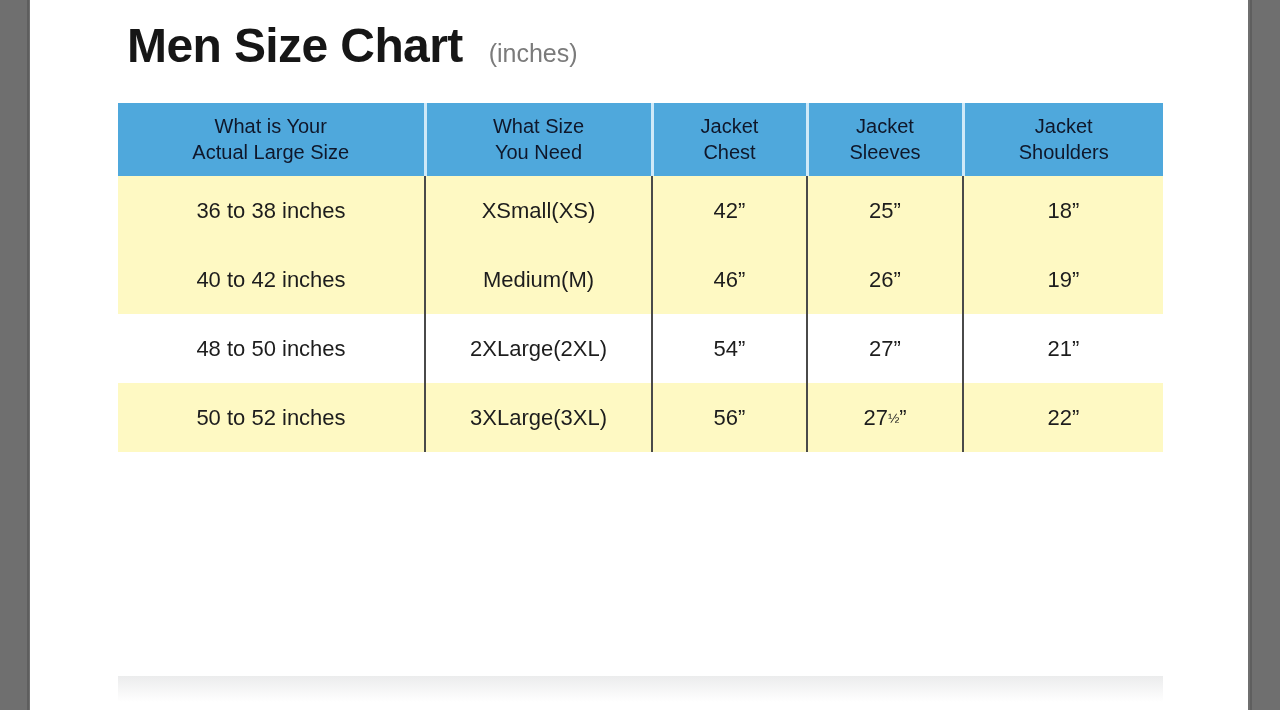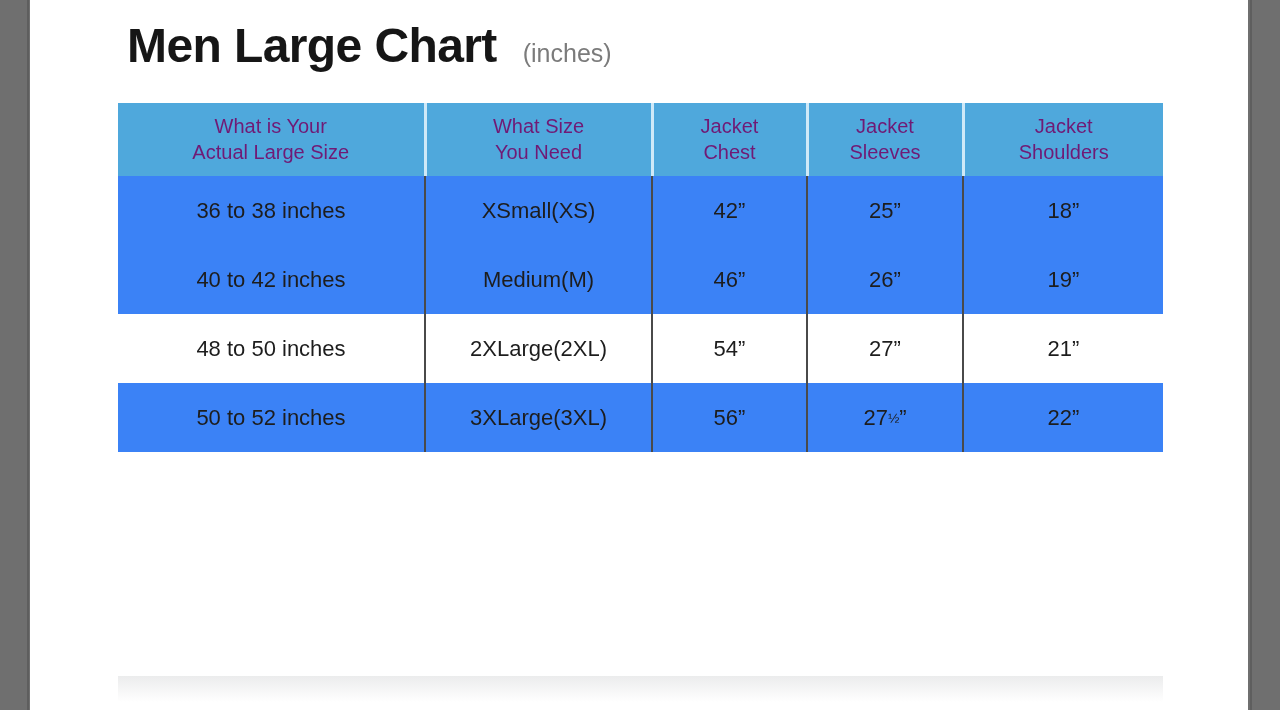--- a/index.html
+++ b/index.html
@@ -86,21 +86,21 @@
 
   #size-table col.c0 { width: 307px; }
   #size-table col.c1 { width: 227px; }
   #size-table col.c2 { width: 155px; }
   #size-table col.c3 { width: 156px; }
   #size-table col.c4 { width: 200px; }
 
   
   #size-table thead th {
     background: #4fa8dc;
-    color: #701a75;
+    color: #0f172a;
     font-size: 20px;
     font-weight: normal;
     line-height: 1.28;
     text-align: center;
     vertical-align: middle;
     height: 73px;
     padding: 0 6px;
     border-right: 3px solid #cfe9f8;
     box-sizing: border-box;
   }
@@ -114,21 +114,21 @@
     vertical-align: middle;
     font-size: 22px;
     color: #1d1d1d;
     padding: 0 6px;
     border-right: 2px solid #4a4a4a;
     box-sizing: border-box;
     white-space: nowrap;
   }
   #size-table tbody td:last-child { border-right: none; }
 
-  #size-table tbody tr.shade td { background: #3b82f6; }
+  #size-table tbody tr.shade td { background: #fef9c3; }
   #size-table tbody tr.plain td { background: #ffffff; }
 
   
   .frac {
     font-size: 0.62em;
     vertical-align: 0.18em;
     letter-spacing: 0;
   }
   .inchmark { letter-spacing: 0; }
 
@@ -149,21 +149,21 @@
 <div id="stage">
 
   <div class="letterbox left"></div>
   <div class="letterbox-seam left"></div>
   <div class="letterbox right"></div>
   <div class="letterbox-seam right"></div>
 
   <div id="slide">
 
     <div class="title-block">
-      <span class="title-main">Men Large Chart</span>
+      <span class="title-main">Men Size Chart</span>
       <span class="title-unit">(inches)</span>
     </div>
 
     <table id="size-table">
       <colgroup>
         <col class="c0">
           <col class="c1">
           <col class="c2">
           <col class="c3">
           <col class="c4">

